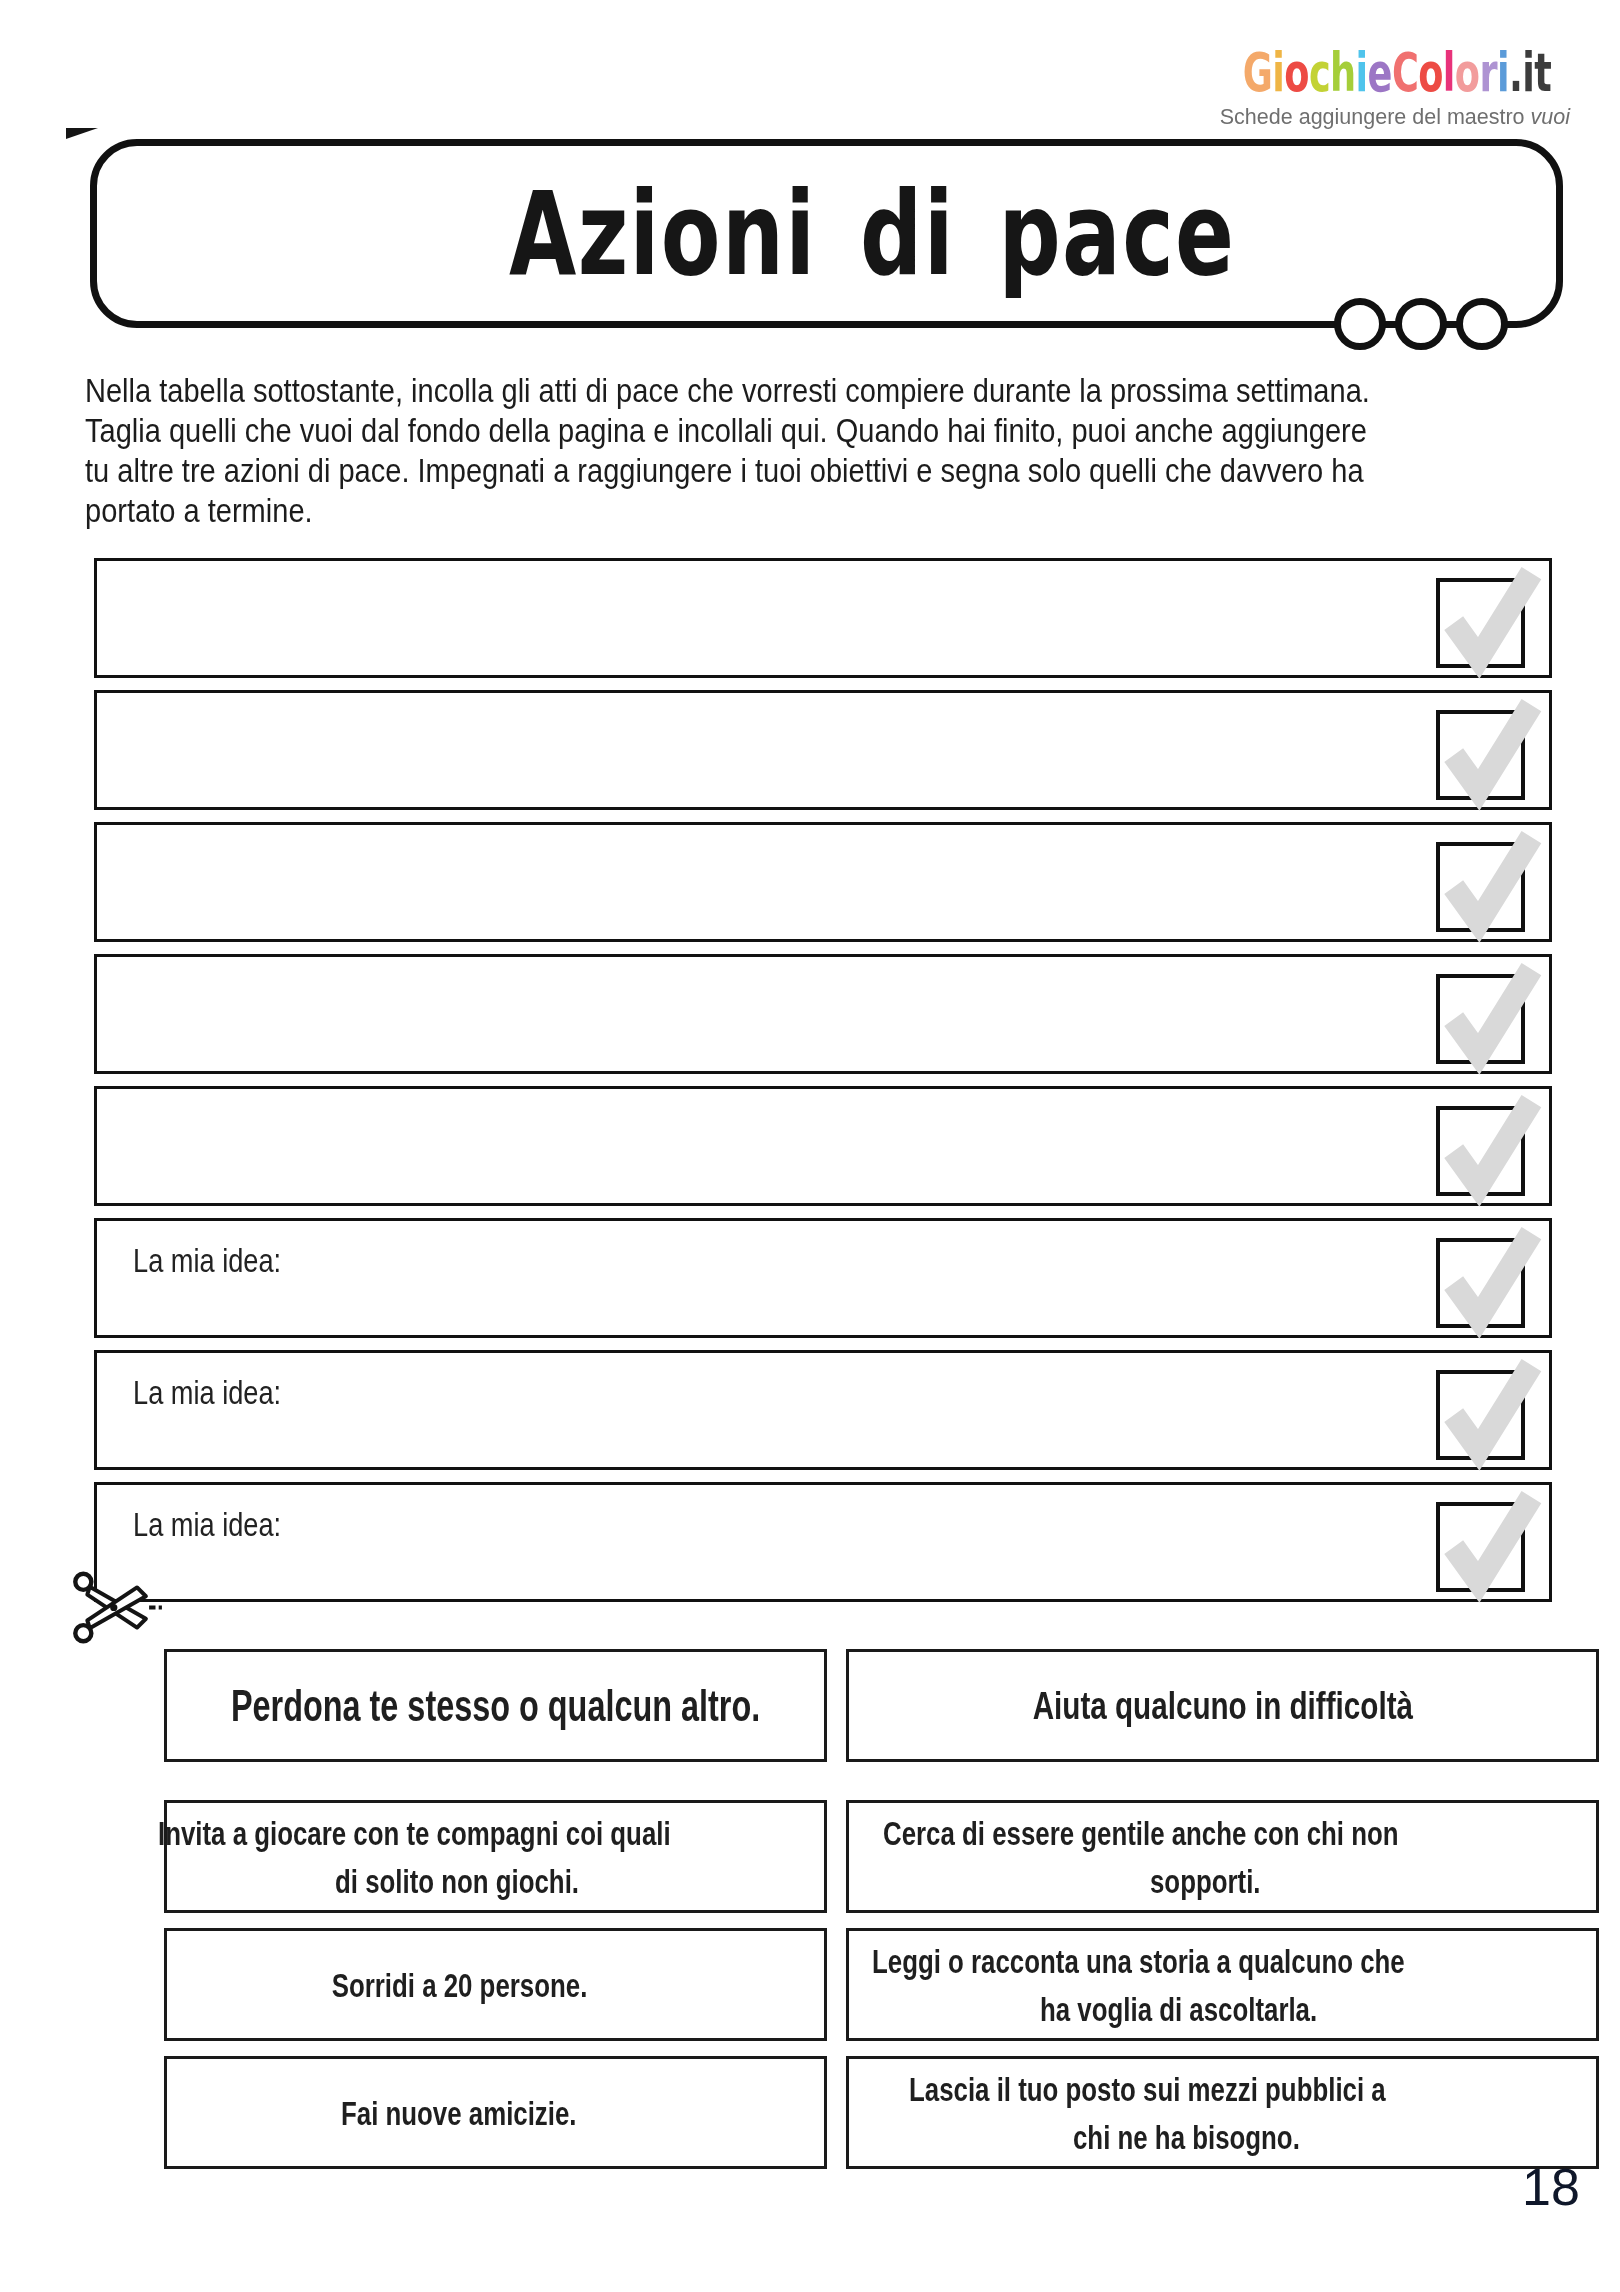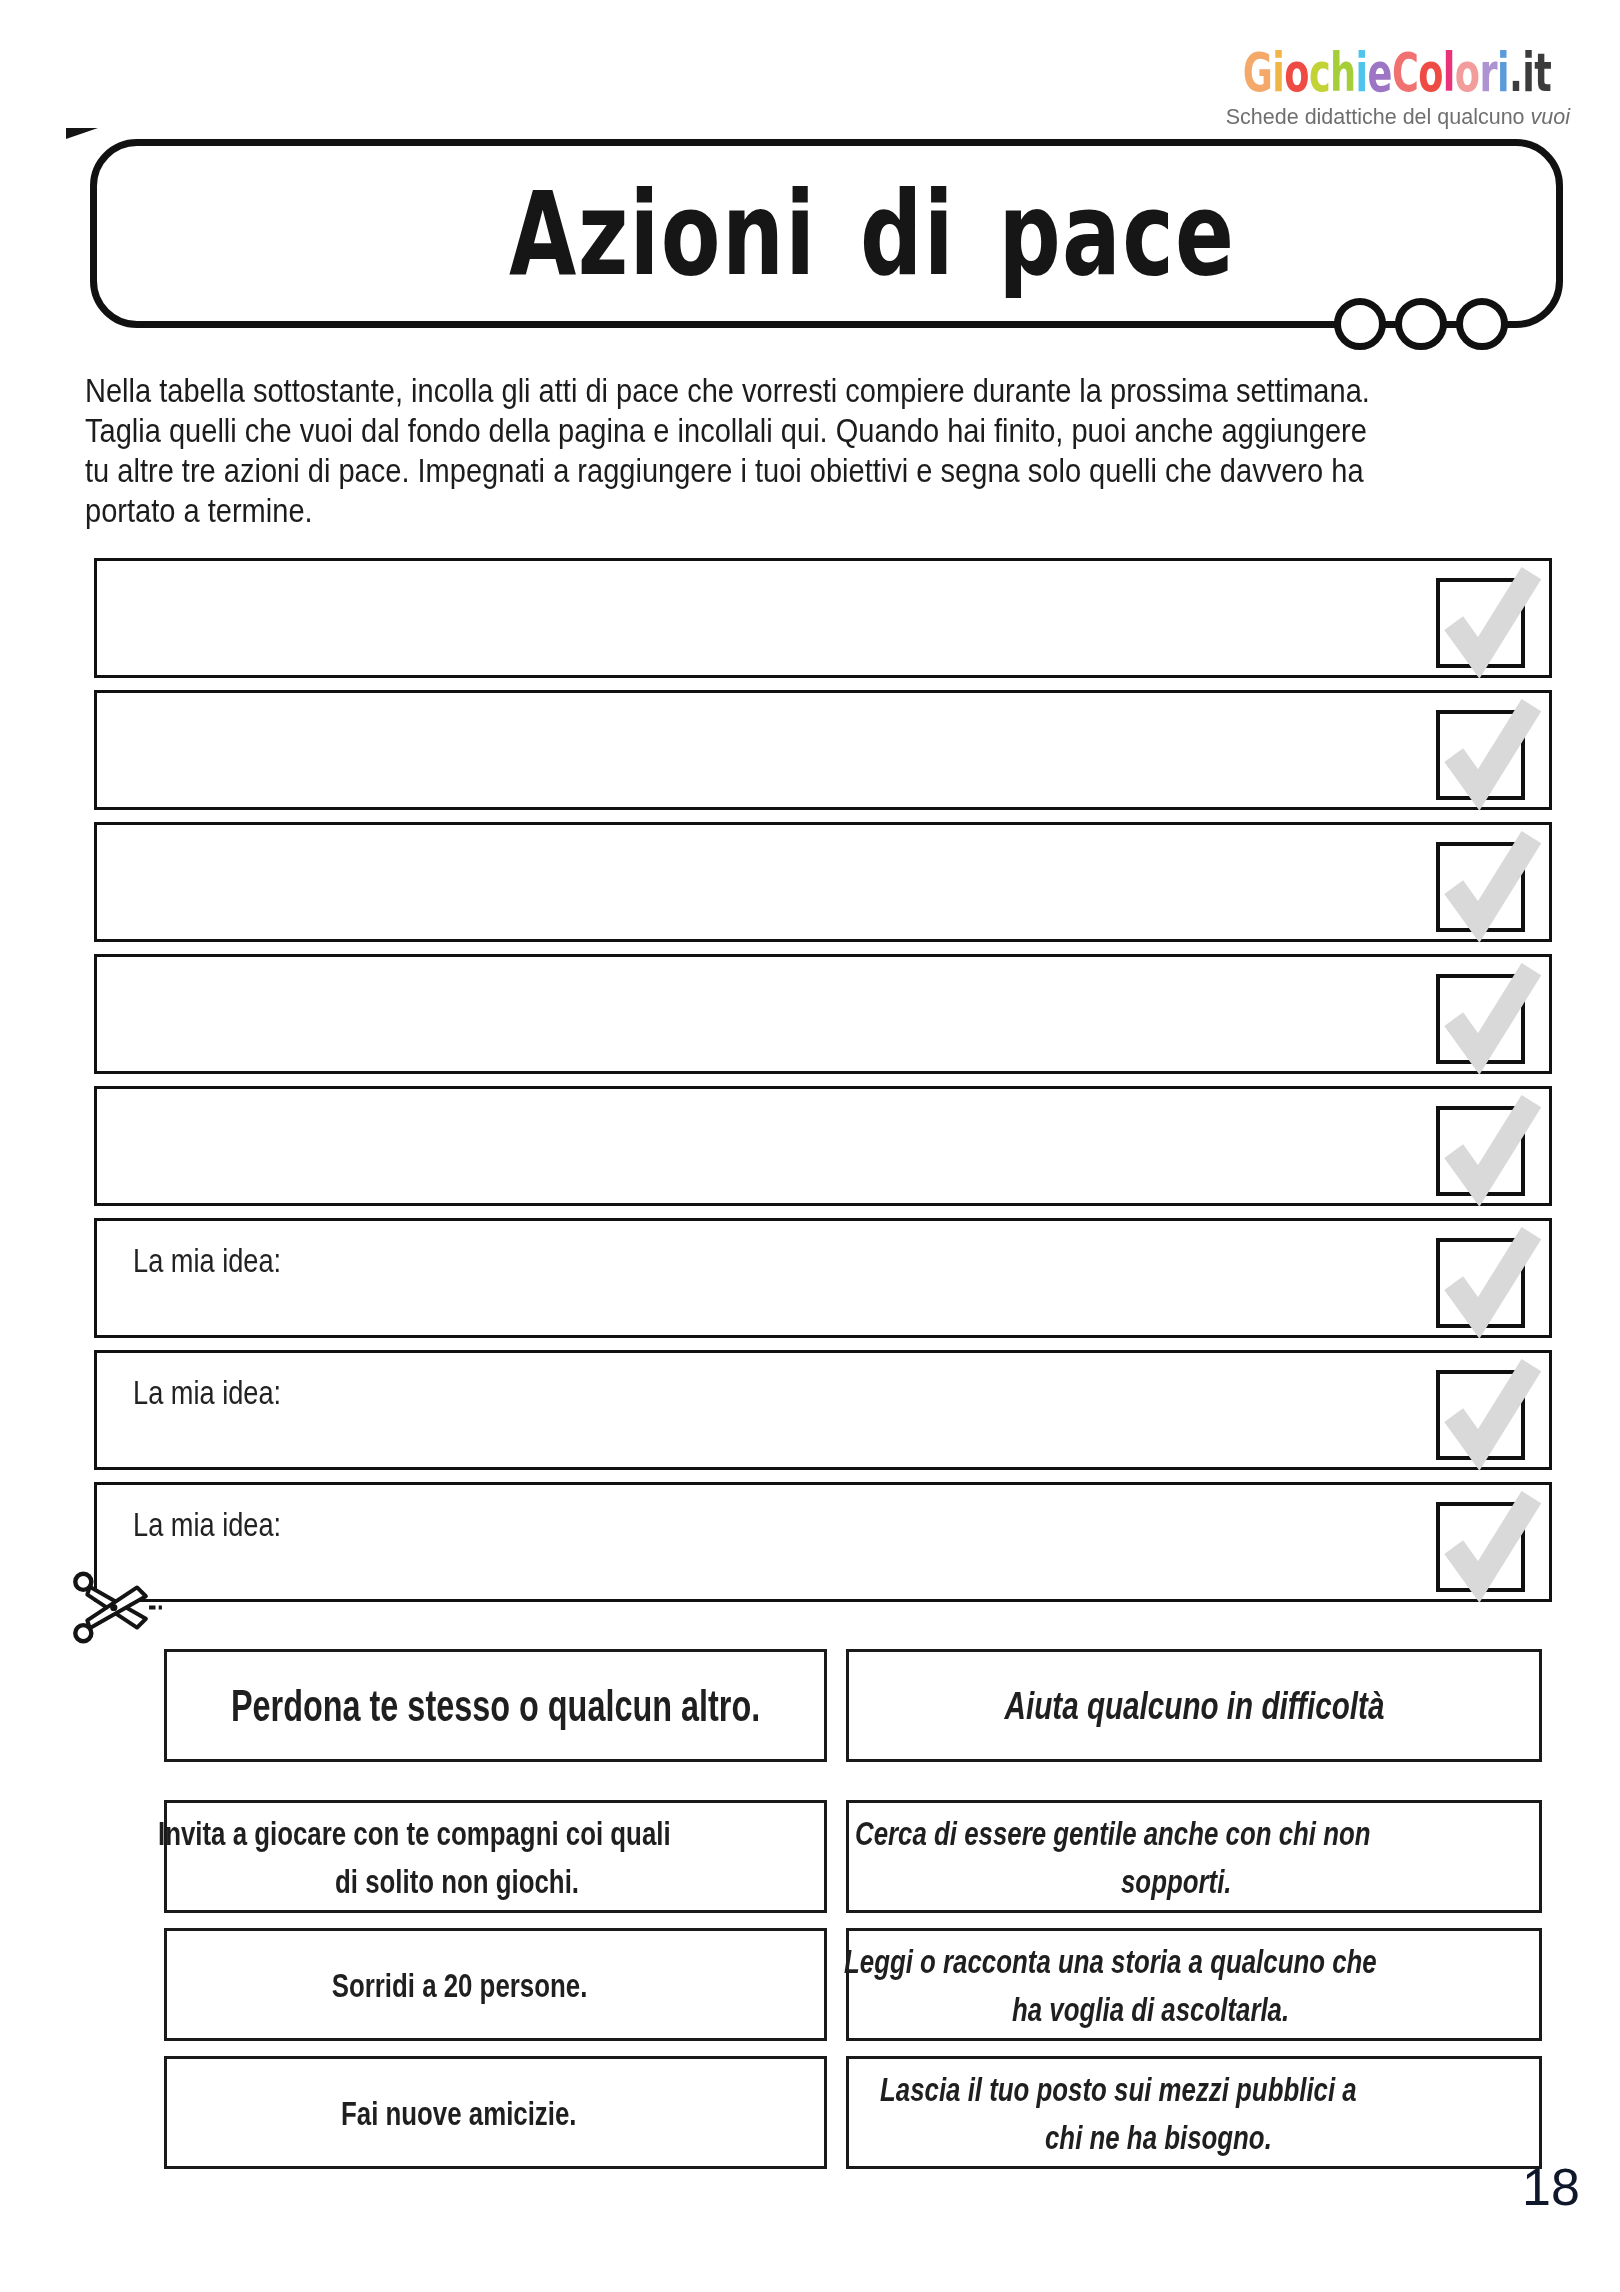--- a/index.html
+++ b/index.html
@@ -37,21 +37,21 @@
   .checkbox{position:absolute;right:24px;top:17px;width:89px;height:90px;box-sizing:border-box;
             border:4.5px solid #101010;background:#fff;}
   .check{position:absolute;left:-14.3px;top:-43px;width:134px;height:145px;overflow:visible;}
 
   
   .scissors{position:absolute;left:72px;top:1569px;}
 
   
   .cards{position:absolute;top:1649px;}
   .cards-left{left:164px;width:663px;}
-  .cards-right{left:846px;width:696px;font-style:italic;}
+  .cards-right{left:846px;width:753px;}
   .card{box-sizing:border-box;height:113px;border:3.6px solid #1a1a1a;background:#fff;
         display:flex;flex-direction:column;justify-content:center;padding:0 34px;align-items:center;}
   .card + .card{margin-top:15px;}
   .card:nth-child(2){margin-top:38px;}
   .card-line{font-weight:bold;font-size:34px;line-height:48px;white-space:nowrap;color:#1f1f1f;
              transform:scaleX(.76);transform-origin:0 50%;}
   .card-line:empty{display:none;}
   .card.center{align-items:center;padding:3px;}
   .card.center .card-line{transform-origin:50% 50%;}
   .cards-left .card.center .card-line{font-size:45px;transform:scaleX(.72);}
@@ -60,21 +60,21 @@
   
   .page-number{position:absolute;left:1522px;top:2157px;font-size:52px;color:#0f172a;}
 </style>
 </head>
 <body>
 
 <div class="page">
 
   <header class="logo">
     <div class="logo-line"><span><span style="color: rgb(244, 169, 106);">G</span><span style="color: rgb(239, 181, 69);">i</span><span style="color: rgb(237, 75, 68);">o</span><span style="color: rgb(195, 210, 53);">c</span><span style="color: rgb(165, 206, 57);">h</span><span style="color: rgb(79, 196, 236);">i</span><span style="color: rgb(156, 118, 197);">e</span><span style="color: rgb(240, 113, 112);">C</span><span style="color: rgb(237, 75, 68);">o</span><span style="color: rgb(232, 50, 122);">l</span><span style="color: rgb(242, 156, 156);">o</span><span style="color: rgb(174, 147, 210);">r</span><span style="color: rgb(91, 155, 217);">i</span></span><span style="color: rgb(60, 60, 60);">.it</span></div>
-    <div class="logo-tagline"><span>Schede didattiche del qualcuno </span><i>vuoi</i></div>
+    <div class="logo-tagline"><span>Schede aggiungere del maestro </span><i>vuoi</i></div>
   </header>
 
   <div class="corner-triangle"></div>
 
   <section class="title-box">
     <h1 class="title">Azioni di pace</h1>
   </section>
   <div class="title-circles">
     <span class="circle"></span>
     <span class="circle"></span>

